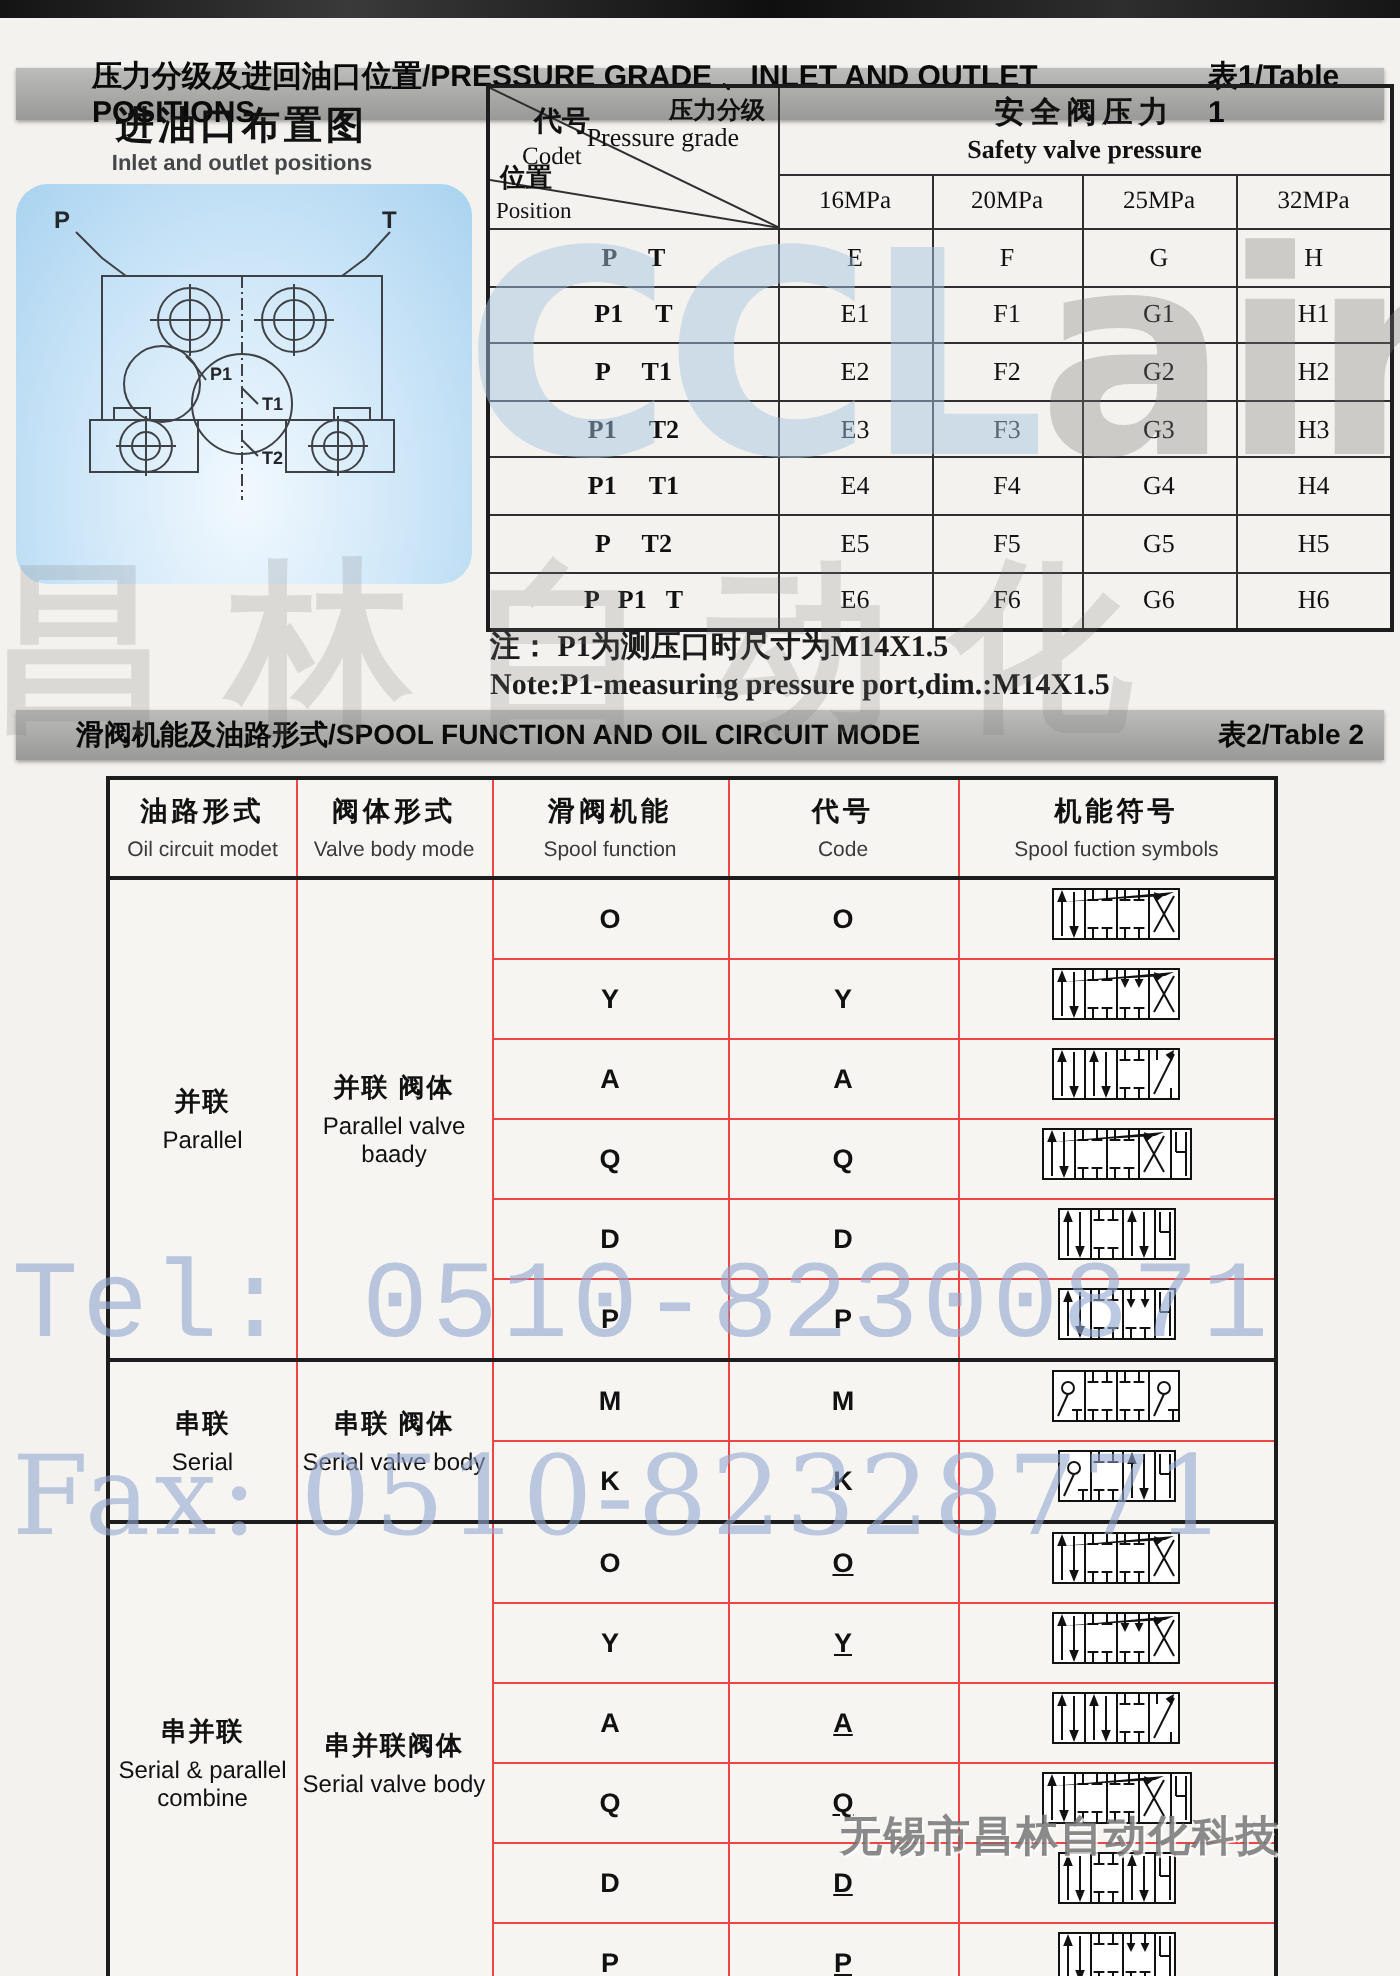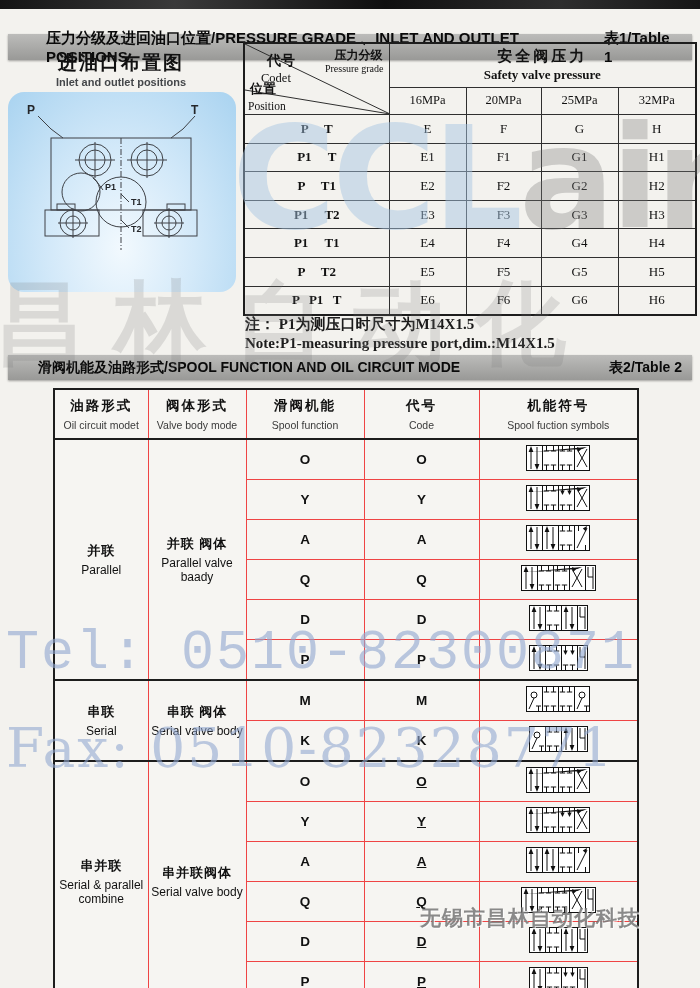--- a/index.html
+++ b/index.html
@@ -31,21 +31,21 @@
   td{padding:0;text-align:center;vertical-align:middle}
   #t1{left:243px;top:42px;width:452px;border:2px solid #1d1d1d;
       font-family:"Liberation Serif",serif}
   #t1 td{border:1px solid #2f2f2f;font-size:13px}
   #t1 .corner{position:relative;height:70px}
   #t1 .corner .czh{font-weight:bold;font-family:"Liberation Sans",sans-serif}
   #t1 .corner .cen{font-family:"Liberation Serif",serif;font-size:12px}
   #t1 .corner .p1{position:absolute;left:22px;top:8px;font-size:14px}
   #t1 .corner .p2{position:absolute;left:16px;top:27px;font-size:12.5px}
   #t1 .corner .p3{position:absolute;right:6px;top:3px;font-size:12px}
-  #t1 .corner .p4{position:absolute;right:5px;top:19px;font-size:10px;line-height:12px;text-align:right}
+  #t1 .corner .p4{position:absolute;right:19px;top:19px;font-size:13px;line-height:12px;text-align:right}
   #t1 .corner .p5{position:absolute;left:5px;bottom:16px;font-size:13px}
   #t1 .corner .p6{position:absolute;left:3px;bottom:2px;font-size:11.5px}
   #t1 .svp{height:42px}
   #t1 .svp .zh{font-weight:bold;font-family:Liberation Sans, sans-serif;font-size:15px;letter-spacing:3px}
   #t1 .svp .en{font-weight:bold;font-size:13px;margin-top:1px}
   #t1 .mparow td{height:26px;font-size:12.5px}
   #t1 .drow td{height:27.6px}
   #t1 .pos{white-space:pre;font-weight:bold}
   #t2{left:53px;top:388px;width:584px;border:2px solid #1d1d1d;background:rgba(252,252,250,.35)}
   #t2 td{border:1px solid #ef4444}

